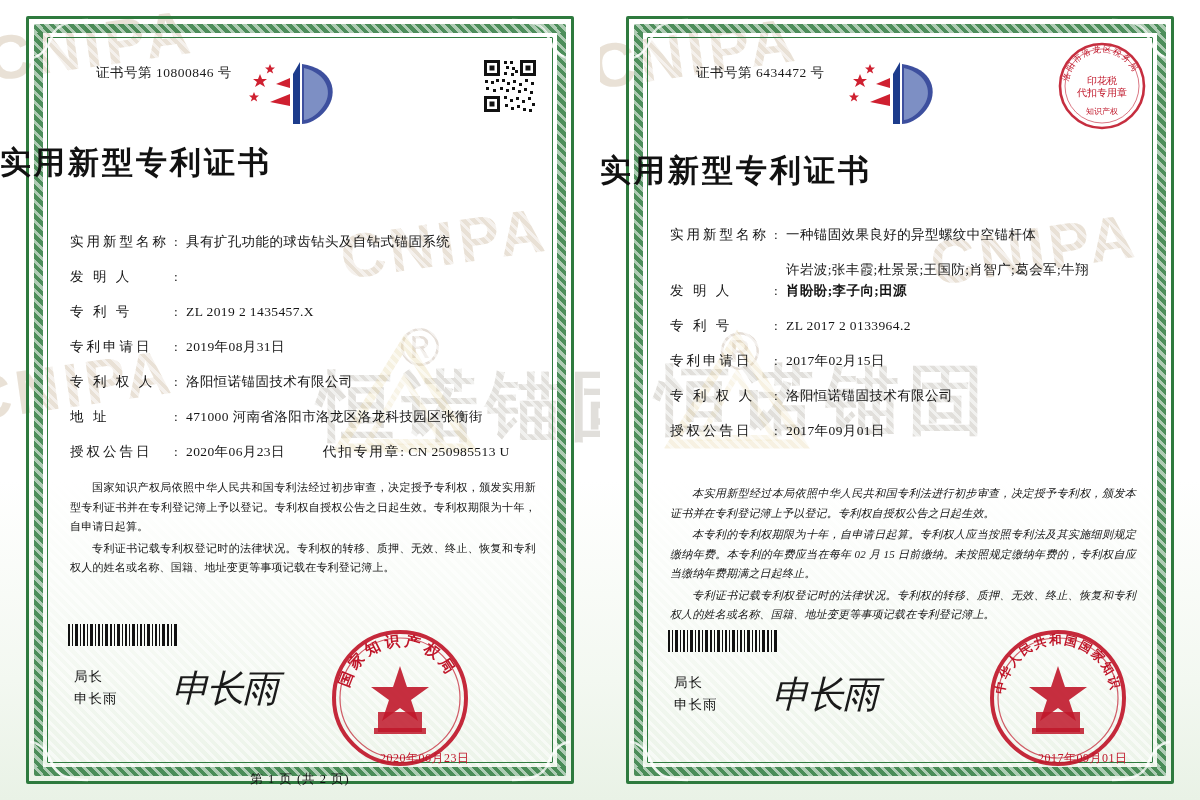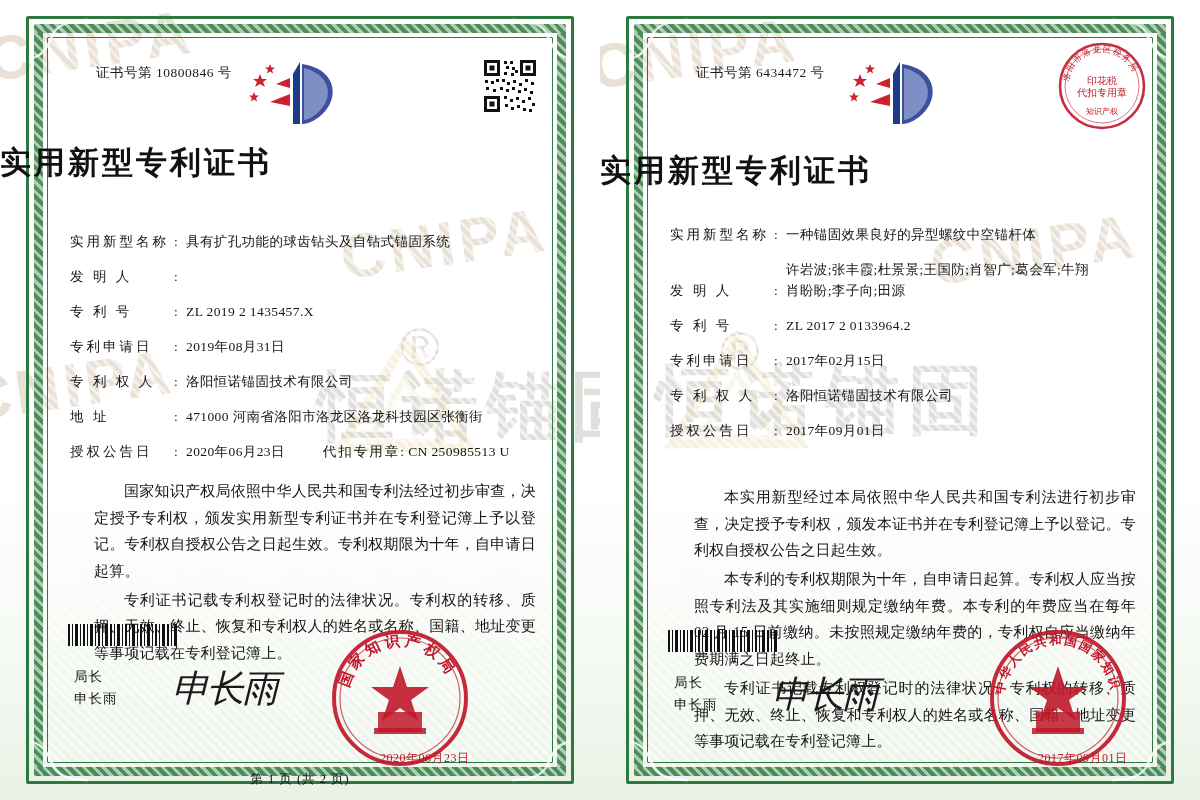--- a/index.html
+++ b/index.html
@@ -180,38 +180,37 @@
     white-space: nowrap;
   }
   .f-colon {
     width: 12px;
     flex: 0 0 12px;
   }
   .f-value {
     flex: 1 1 auto;
     letter-spacing: 0.4px;
   }
-  .f-value .line2 { display:block; }
+  .f-value .line2 { display:block;font-weight:bold; }
   .inline-extra {
     margin-left: 34px;
     white-space: nowrap;
   }
   .inline-extra .lbl { letter-spacing: 2px; }
 
   
   .body-text {
     position: absolute;
     left: 70px;
     right: 64px;
-    font-size: 15px;
+    font-size: 11px;
     line-height: 1.78;
     color: #151515;
     text-align: justify;
     letter-spacing: 0.2px;
-    margin-left: 24px;
   }
   .body-text p {
     margin: 0 0 2px 0;
     text-indent: 2em;
   }
 
   
   .barcode {
     position: absolute;
     left: 68px;
@@ -590,21 +589,21 @@
         <span class="f-colon">:</span>
         <span class="f-value">洛阳恒诺锚固技术有限公司</span>
       </div>
       <div class="field-row">
         <span class="f-label">授权公告日</span>
         <span class="f-colon">:</span>
         <span class="f-value">2017年09月01日</span>
       </div>
     </div>
 
-    <div class="body-text" style="top:484px;">
+    <div class="body-text" style="top:484px;font-style:italic;">
       <p>本实用新型经过本局依照中华人民共和国专利法进行初步审查，决定授予专利权，颁发本证书并在专利登记簿上予以登记。专利权自授权公告之日起生效。</p>
       <p>本专利的专利权期限为十年，自申请日起算。专利权人应当按照专利法及其实施细则规定缴纳年费。本专利的年费应当在每年 02 月 15 日前缴纳。未按照规定缴纳年费的，专利权自应当缴纳年费期满之日起终止。</p>
       <p>专利证书记载专利权登记时的法律状况。专利权的转移、质押、无效、终止、恢复和专利权人的姓名或名称、国籍、地址变更等事项记载在专利登记簿上。</p>
     </div>
 
     <div class="barcode" style="top:630px;">
       <svg width="112" height="22" viewBox="0 0 112 22">
         <g fill="#111">
           <rect x="0" y="0" width="2" height="22"></rect>
             <rect x="4" y="0" width="1" height="22"></rect>

